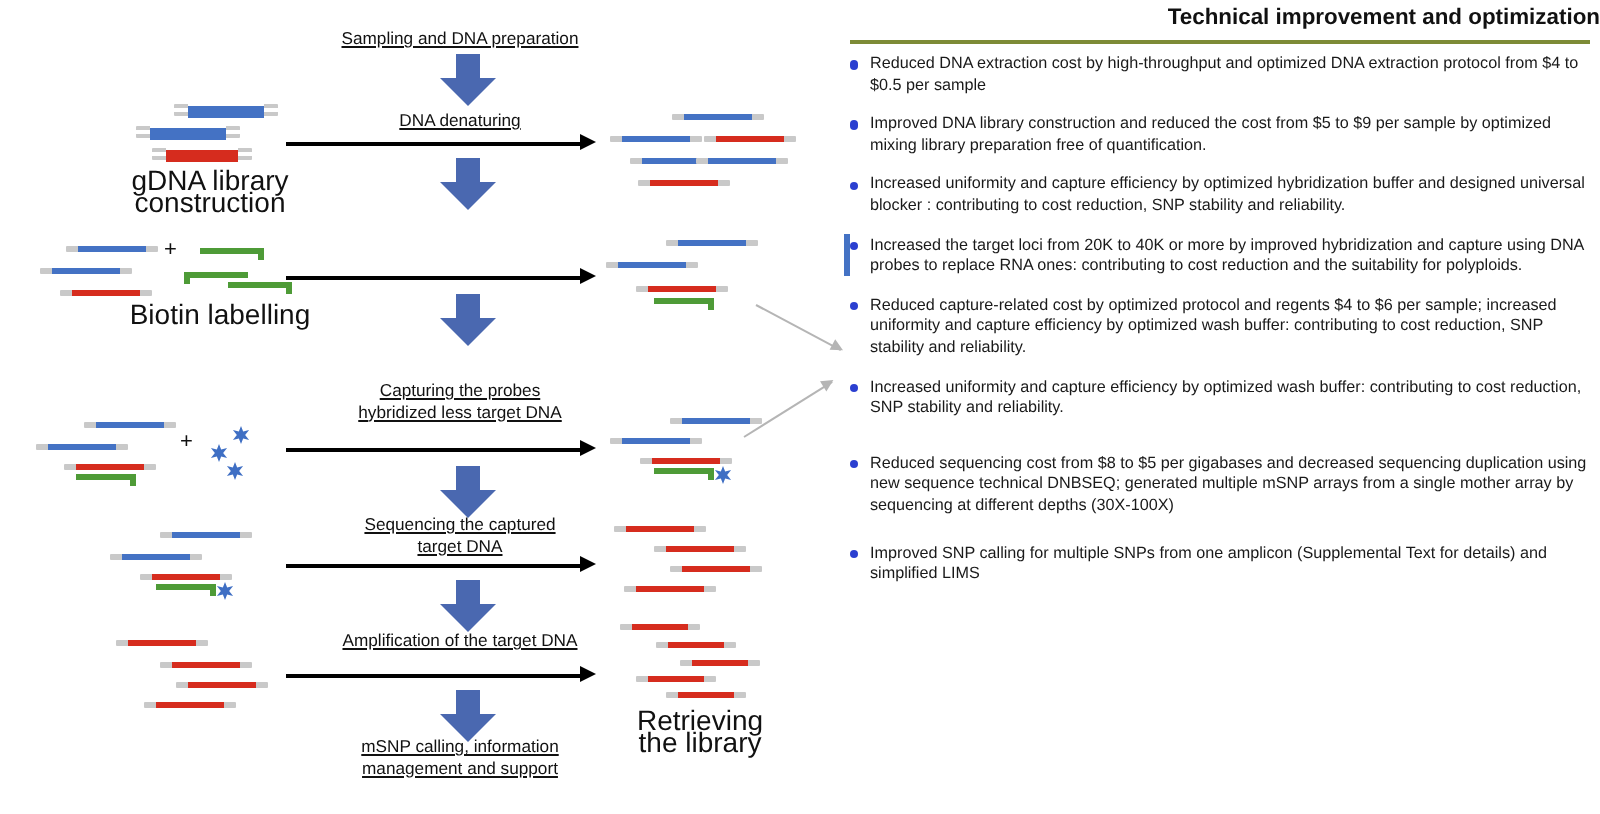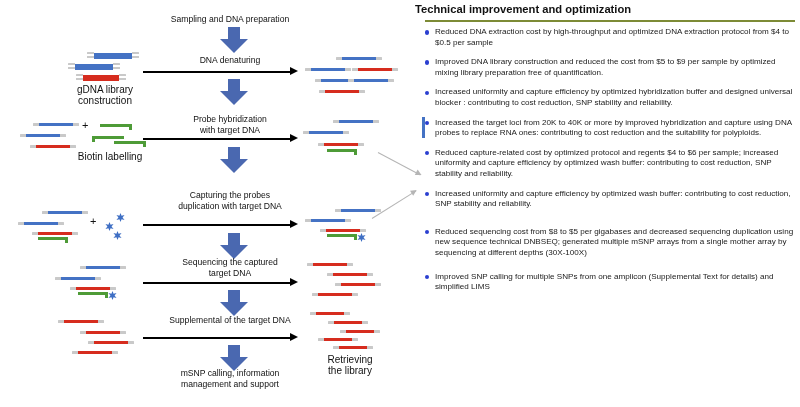--- a/index.html
+++ b/index.html
@@ -4,21 +4,21 @@
 <style>
   html,body{margin:0;padding:0;background:#ffffff;}
   body{width:800px;height:407px;overflow:hidden;
        font-family:"Liberation Sans","DejaVu Sans",sans-serif;color:#111;}
   #root{position:relative;width:800px;height:407px;}
 
   
   #workflow{position:absolute;left:0;top:0;width:415px;height:407px;}
 
   .step-label{position:absolute;text-align:center;font-size:8.6px;line-height:10.5px;
-              color:#111;white-space:pre-line;}
+              color:#111;white-space:pre-line;text-decoration:underline;}
 
   .arrow-h{position:absolute;height:2px;background:#000;}
   .arrow-h::after{content:"";position:absolute;right:-7px;top:-3.6px;
       width:0;height:0;border-top:4.4px solid transparent;border-bottom:4.4px solid transparent;
       border-left:8px solid #000;}
 
   .arrow-d{position:absolute;width:28px;height:26px;}
   .arrow-d i{display:block;position:absolute;left:8px;top:0;width:12px;height:13px;background:#4a68b0;}
   .arrow-d u{display:block;position:absolute;left:0;top:12px;width:0;height:0;
              border-left:14px solid transparent;border-right:14px solid transparent;
@@ -37,31 +37,31 @@
   .probe .bar{position:absolute;left:0;top:0;height:2.6px;background:#4e9b37;width:100%;}
   .probe .tail{position:absolute;top:0;width:2.6px;height:6px;background:#4e9b37;}
   .probe.r .tail{right:0;}
   .probe.l .tail{left:0;}
 
   
   .bead{position:absolute;width:9px;height:9px;background:#3f6fc4;
         clip-path:polygon(50% 0%,62% 30%,95% 22%,73% 50%,95% 78%,62% 70%,50% 100%,38% 70%,5% 78%,27% 50%,5% 22%,38% 30%);}
   .plus{position:absolute;font-size:11px;color:#111;line-height:1;}
 
-  .caption{position:absolute;text-align:center;font-size:10px;line-height:10.5px;
+  .caption{position:absolute;text-align:center;font-size:14px;line-height:10.5px;
            color:#111;white-space:pre-line;}
 
   
   .conn{position:absolute;height:1px;background:#b5b5b5;transform-origin:0 50%;}
   .conn::after{content:"";position:absolute;right:-1px;top:-2.6px;width:0;height:0;
       border-top:3px solid transparent;border-bottom:3px solid transparent;border-left:6px solid #b5b5b5;}
 
   
   #panel{position:absolute;left:415px;top:0;width:385px;height:407px;}
-  #panel-title{position:absolute;left:0;top:3px;width:385px;text-align:left;
+  #panel-title{position:absolute;left:0;top:3px;width:385px;text-align:right;
       font-size:11.2px;font-weight:bold;color:#111;}
   #panel-rule{position:absolute;left:10px;top:20px;width:370px;height:2.2px;background:#7d8b36;}
   #bullets{position:absolute;left:10px;top:27px;width:372px;}
   .bullet{position:relative;display:flex;align-items:flex-start;margin-bottom:9px;}
   .bullet .dot{flex:0 0 auto;width:10px;margin-top:3.3px;}
   .bullet .dot b{display:block;width:4.4px;height:4.4px;border-radius:50%;background:#2b3fd0;}
   .bullet .txt{flex:1 1 auto;font-size:8.1px;line-height:10.6px;color:#1a1a1a;}
   .bullet.accent::before{content:"";position:absolute;left:-3px;top:-1px;bottom:1px;
       width:2.6px;background:#4472c4;}
 </style>
@@ -108,22 +108,20 @@
     <div class="frag" style="left:315px;top:79px;width:46px;">
         <i></i>
       </div>
     <div class="frag" style="left:348px;top:79px;width:46px;">
         <i></i>
       </div>
     <div class="frag red" style="left:319px;top:90px;width:46px;">
         <i></i>
       </div>
 
-    <div class="step-label" style="left:155px;top:114px;width:150px;">Probe hybridization
-with target DNA</div>
     <div class="arrow-h" style="left:143px;top:138px;width:148px;"></div>
     <div class="arrow-d" style="left:220px;top:147px;">
         <i></i>
         <u></u>
       </div>
 
     <div class="frag" style="left:33px;top:123px;width:46px;">
         <i></i>
       </div>
     <div class="frag" style="left:20px;top:134px;width:46px;">
@@ -156,21 +154,21 @@
       </div>
     <div class="frag red" style="left:318px;top:143px;width:46px;">
         <i></i>
       </div>
     <div class="probe r" style="left:327px;top:149px;width:30px;height:8px;">
         <div class="bar"></div>
         <div class="tail"></div>
       </div>
 
     <div class="step-label" style="left:140px;top:190px;width:180px;">Capturing the probes
-duplication with target DNA</div>
+hybridized less target DNA</div>
     <div class="arrow-h" style="left:143px;top:224px;width:148px;"></div>
     <div class="arrow-d" style="left:220px;top:233px;">
         <i></i>
         <u></u>
       </div>
 
     <div class="frag" style="left:42px;top:211px;width:46px;">
         <i></i>
       </div>
     <div class="frag" style="left:18px;top:222px;width:46px;">
@@ -232,21 +230,21 @@
     <div class="frag red" style="left:327px;top:273px;width:46px;">
         <i></i>
       </div>
     <div class="frag red" style="left:335px;top:283px;width:46px;">
         <i></i>
       </div>
     <div class="frag red" style="left:312px;top:293px;width:46px;">
         <i></i>
       </div>
 
-    <div class="step-label" style="left:140px;top:315px;width:180px;">Supplemental of the target DNA</div>
+    <div class="step-label" style="left:140px;top:315px;width:180px;">Amplification of the target DNA</div>
     <div class="arrow-h" style="left:143px;top:337px;width:148px;"></div>
     <div class="arrow-d" style="left:220px;top:345px;">
         <i></i>
         <u></u>
       </div>
     <div class="step-label" style="left:140px;top:368px;width:180px;">mSNP calling, information
 management and support</div>
 
     <div class="frag red" style="left:58px;top:320px;width:46px;">
         <i></i>

